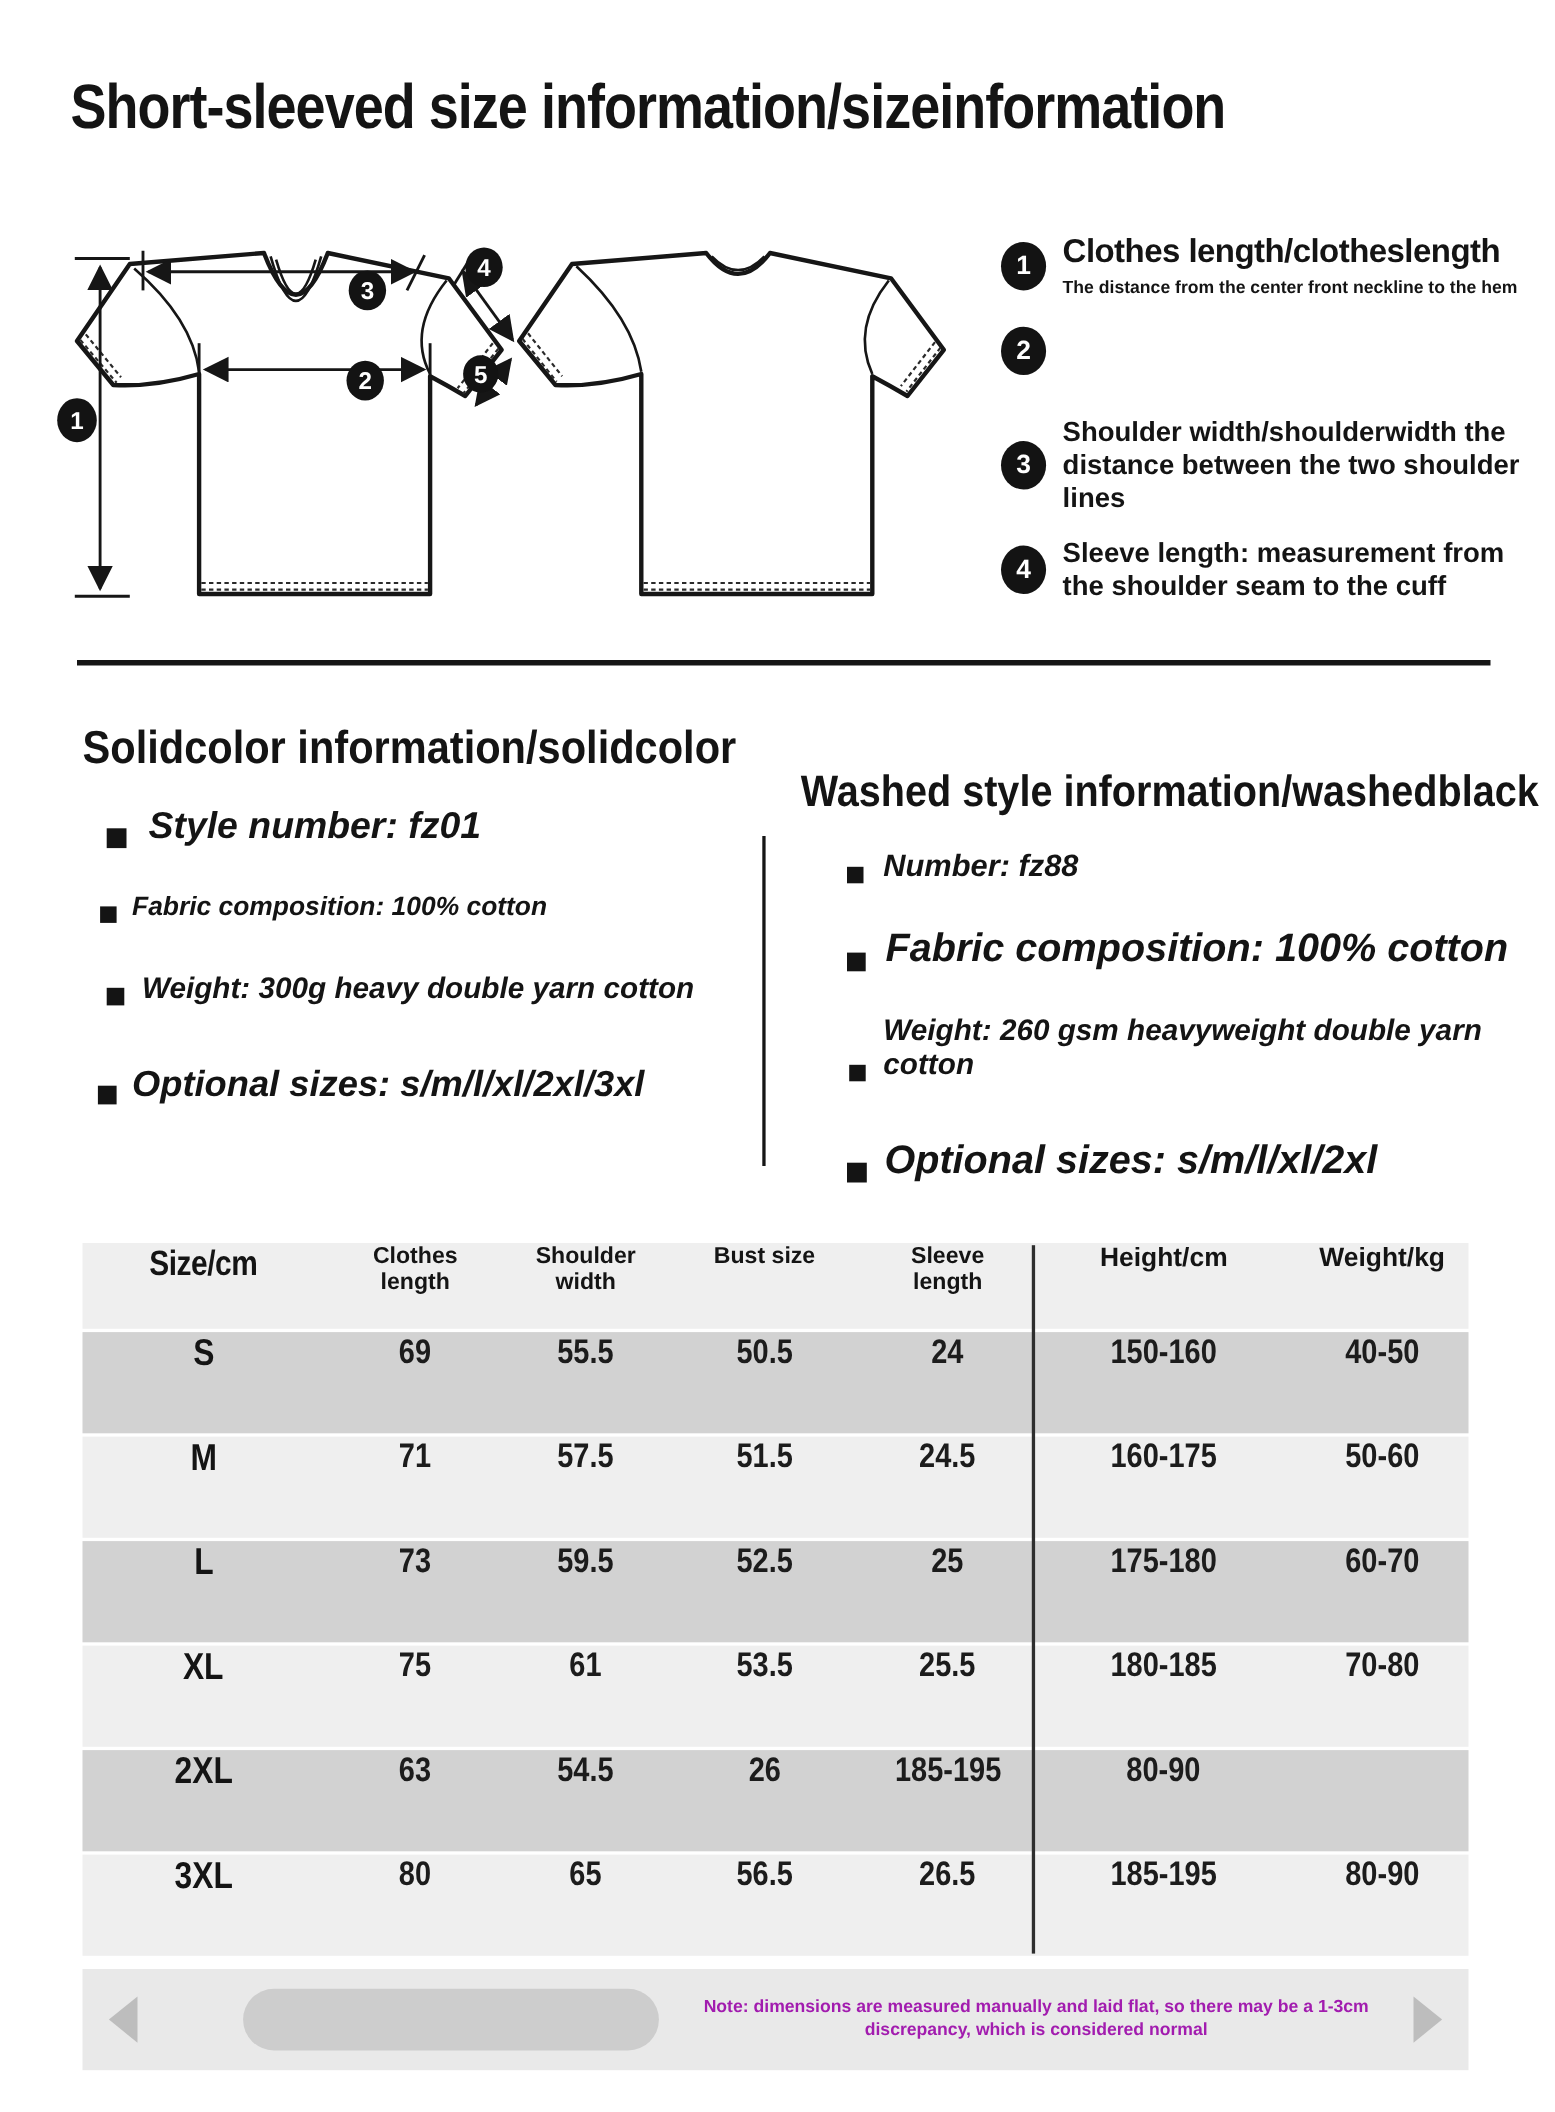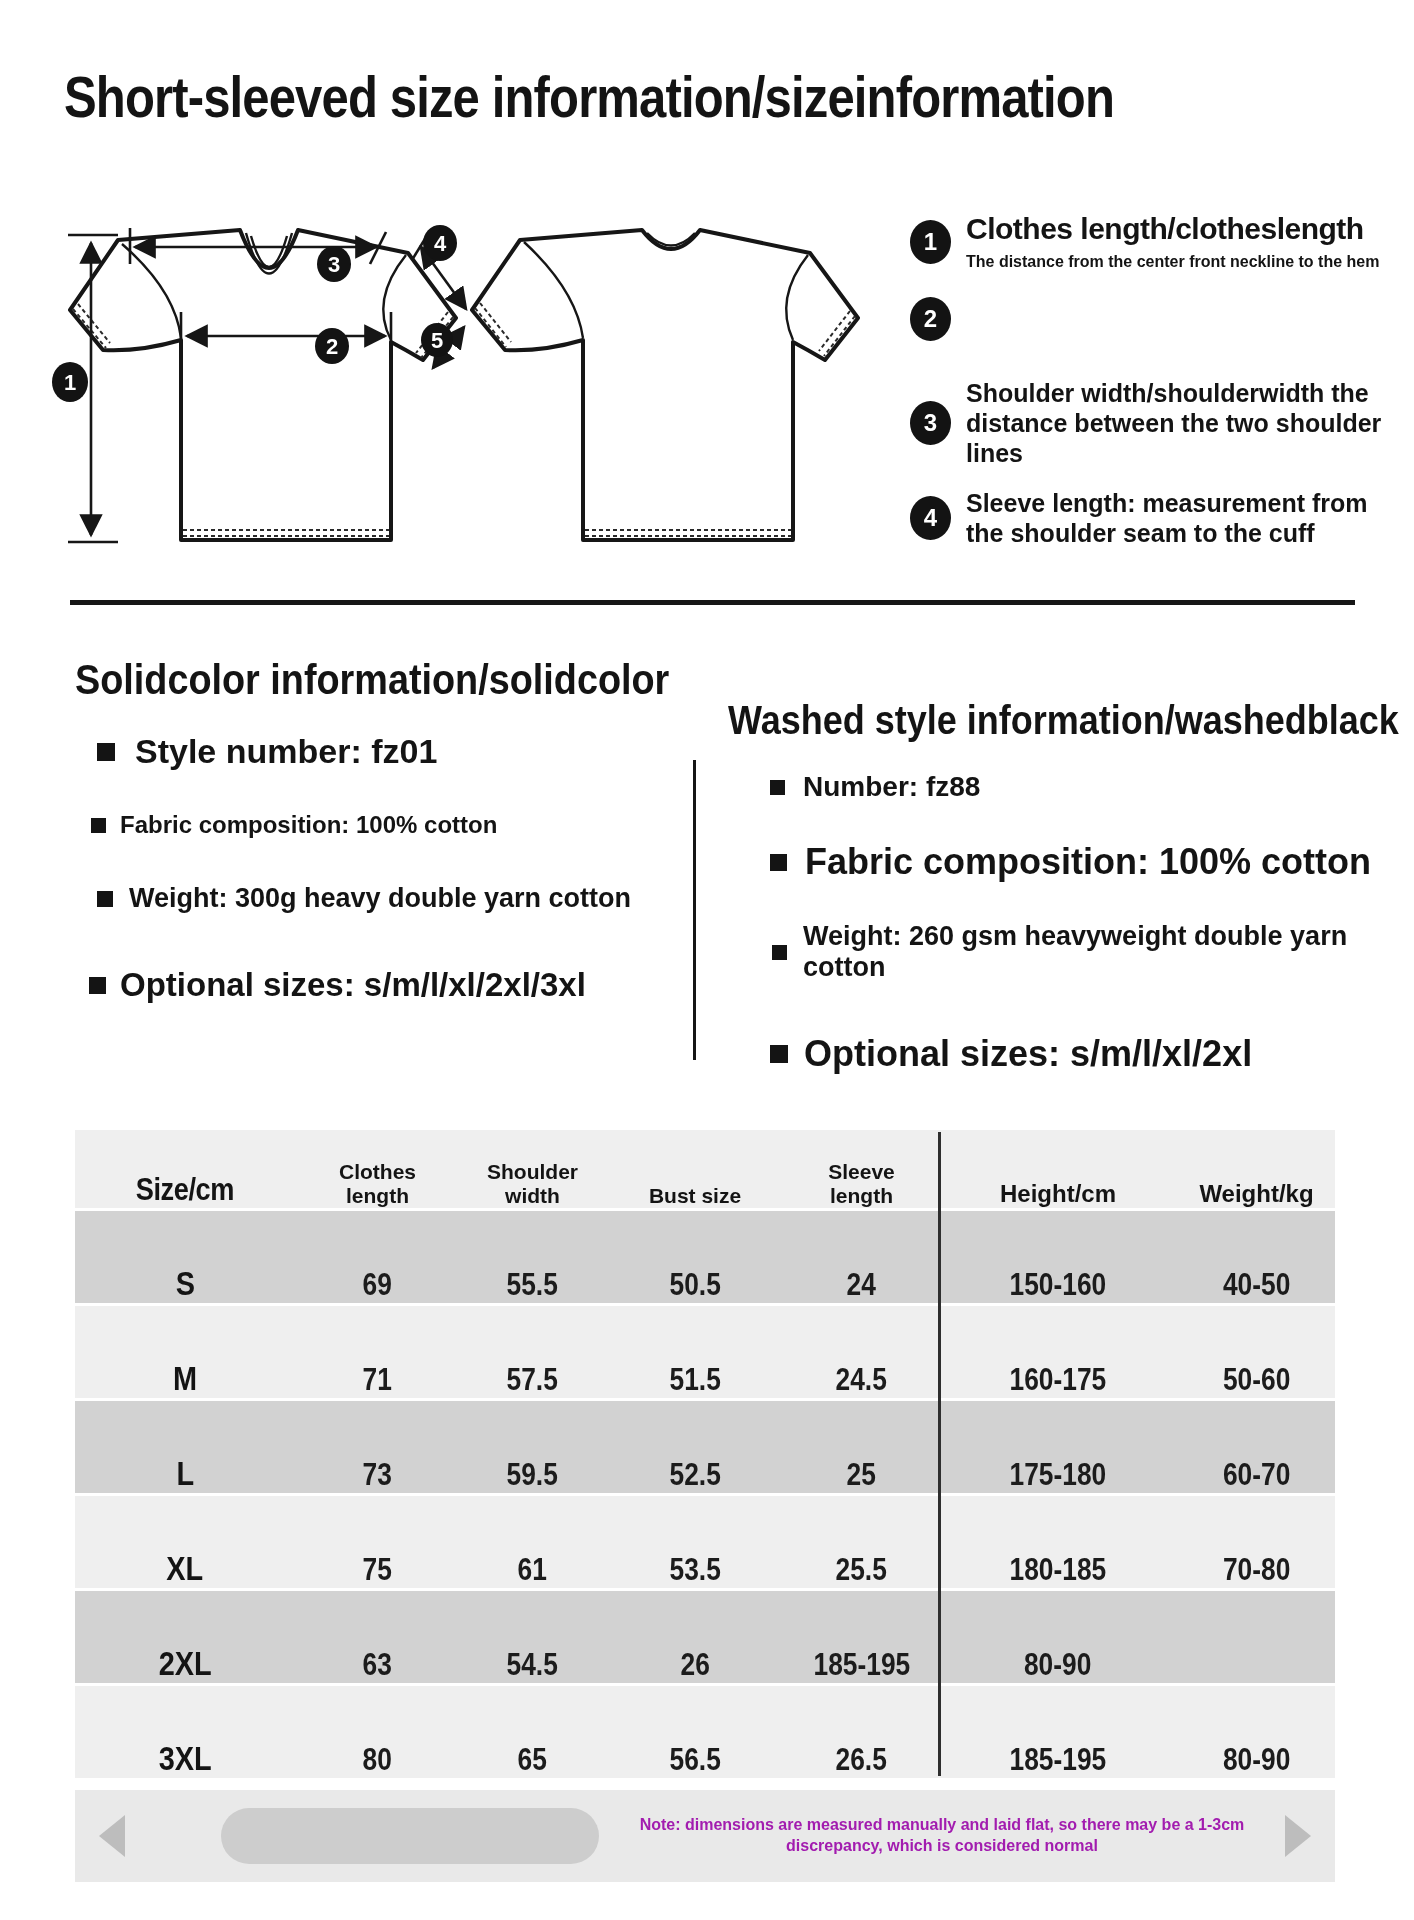--- a/index.html
+++ b/index.html
@@ -44,39 +44,39 @@
   .hr    { position:absolute; left:70px; top:600px; width:1285px; height:5px; background:#161616; }
   .vline { position:absolute; left:693px; top:760px; width:3px; height:300px; background:#161616; }
 
   
   .info-col { position:absolute; }
   .solid  { left:75px;  top:656px; width:600px; }
   .washed { left:728px; top:698px; width:686px; }
   .ih { margin:0; font-weight:bold; }
   .solid  .ih { font-size:42px; }
   .washed .ih { font-size:40px; }
-  .bullet { display:flex; align-items:center; font-weight:bold; }
+  .bullet { display:flex; align-items:flex-end; font-weight:bold;font-style:italic; }
   .sq { display:inline-block; background:#141414; flex:0 0 auto; }
   .sb1 { margin-top:28px; font-size:34px; padding-left:22px; } .sb1 .sq { width:18px;height:18px;margin-right:20px; }
   .sb2 { margin-top:40px; font-size:24px; padding-left:16px; } .sb2 .sq { width:15px;height:15px;margin-right:14px; }
   .sb3 { margin-top:44px; font-size:27px; padding-left:22px; } .sb3 .sq { width:16px;height:16px;margin-right:16px; }
   .sb4 { margin-top:52px; font-size:33px; padding-left:14px; } .sb4 .sq { width:17px;height:17px;margin-right:14px; }
   .wb1 { margin-top:28px; font-size:28px; padding-left:42px; } .wb1 .sq { width:15px;height:15px;margin-right:18px; }
   .wb2 { margin-top:38px; font-size:36px; padding-left:42px; } .wb2 .sq { width:17px;height:17px;margin-right:18px; }
   .wb3 { margin-top:38px; font-size:27px; padding-left:44px; } .wb3 .sq { width:15px;height:15px;margin-right:16px; }
   .wb4 { margin-top:50px; font-size:36px; padding-left:42px; } .wb4 .sq { width:18px;height:18px;margin-right:16px; }
 
   
   .size-table { position:absolute; left:75px; top:1130px; width:1260px; }
   .trow { display:grid; grid-template-columns:220px 165px 145px 180px 153px 240px 157px; margin-bottom:3px; }
   .thead { height:78px; background:#efefef; }
   .drow  { height:92px; }
   .dark  { background:#d2d2d2; }
   .light { background:#efefef; }
-  .cell { display:flex; align-items:flex-end; justify-content:center; text-align:center; }
+  .cell { display:flex; align-items:flex-start; justify-content:center; text-align:center; }
   .h    { font-size:21px; font-weight:bold; line-height:1.15; }
   .h0   { font-size:32px; letter-spacing:-0.5px; }
   .h5,.h6 { font-size:24px; }
   .hwrap { max-width:92px; }
   .sz   { font-size:34px; font-weight:bold; }
   .n    { font-size:31px; font-weight:bold; color:#1c1c1c; }
   .cnum { display:inline-block; transform:scaleX(0.85); transform-origin:center center; white-space:nowrap; }
   .tvline { position:absolute; left:938px; top:1132px; width:3px; height:644px; background:#2e2e2e; }
 
   

